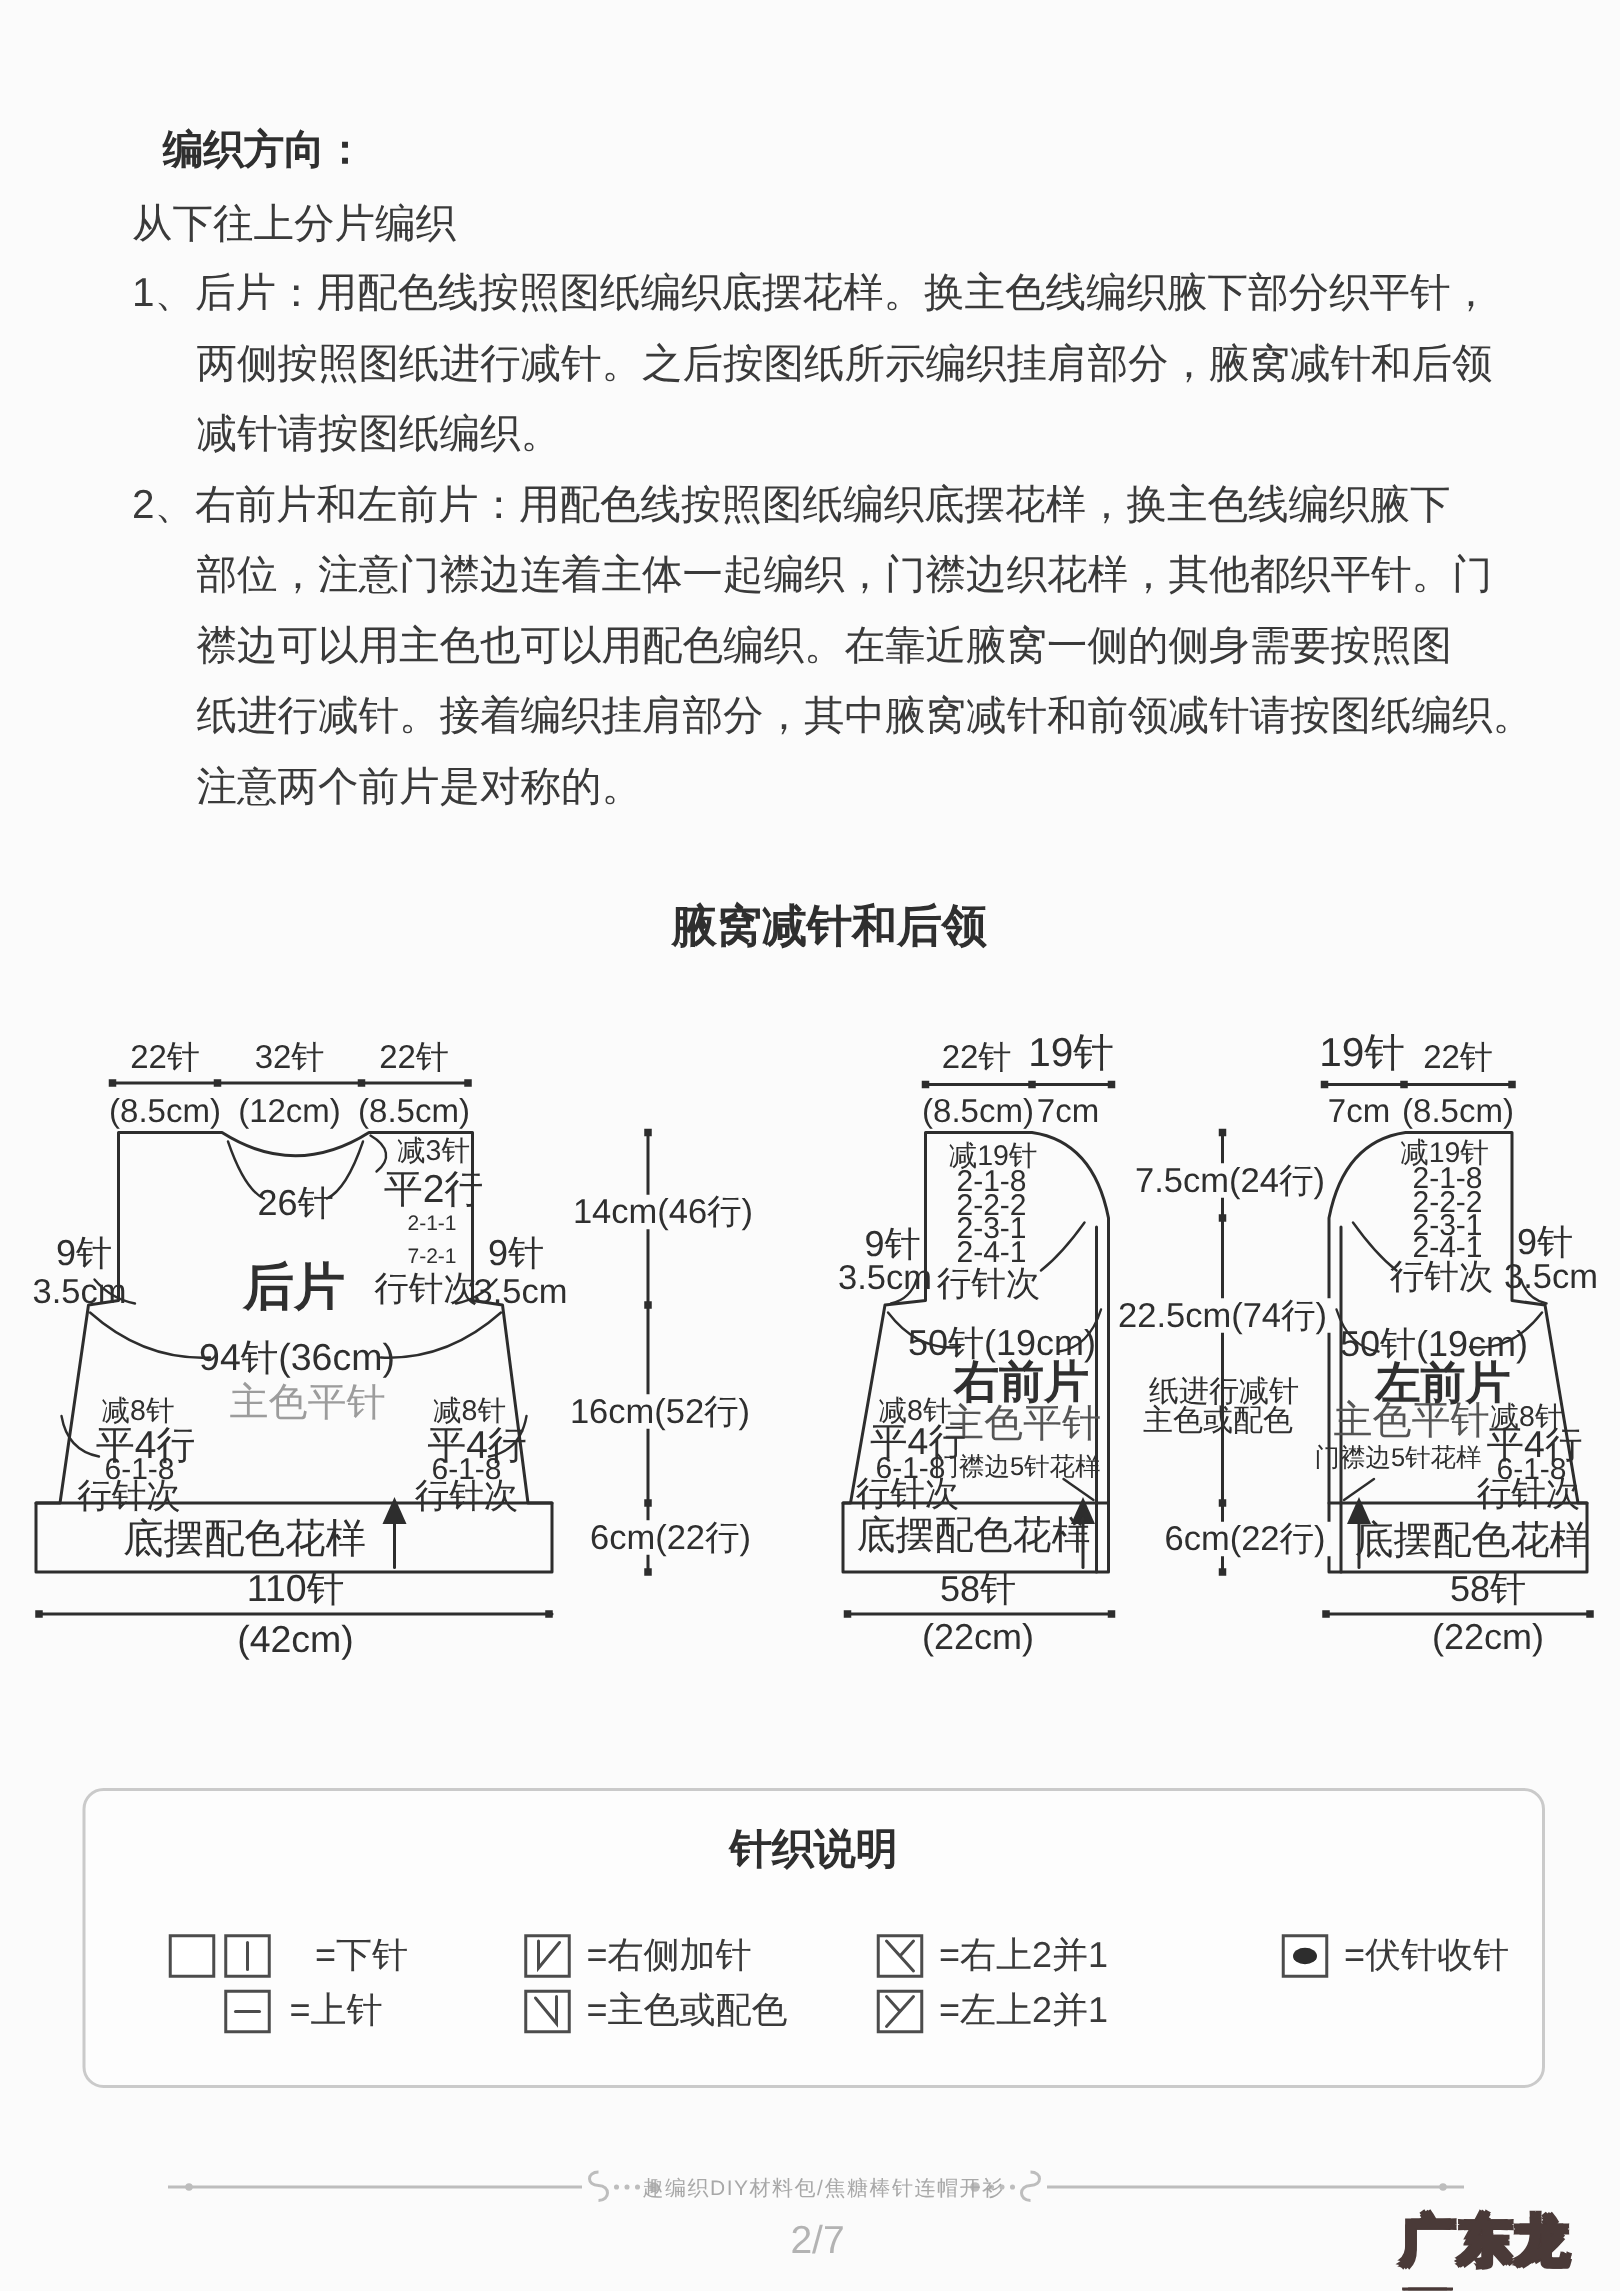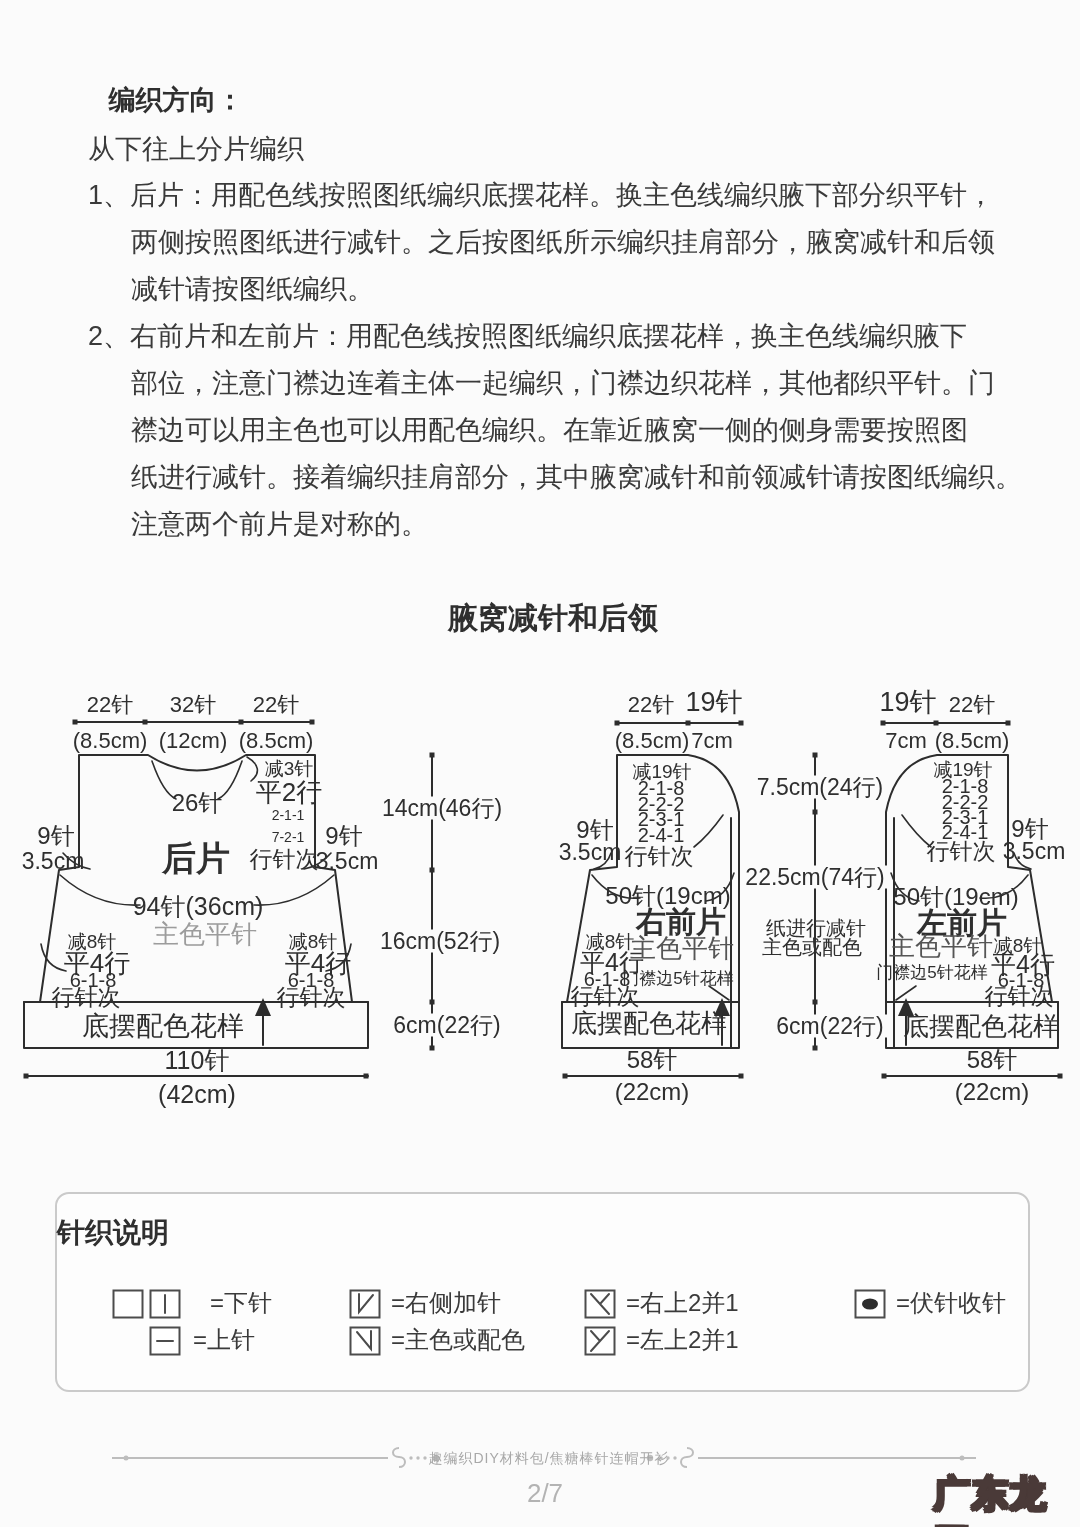--- a/index.html
+++ b/index.html
@@ -17,21 +17,21 @@
   .dg{color:#555}
   .bg{background:#fbfbfb;padding:0 4px;}
   .para{position:absolute;left:88px;width:952px;font-size:27px;line-height:47px;color:#3a3a3a;
         white-space:pre-line;padding-left:43px;text-indent:-43px;}
   .art{position:absolute;left:0;top:660px;}
   .art path,.art line{fill:none;stroke:#2d2d2d;stroke-width:2;stroke-linejoin:round;stroke-linecap:round;}
   .art path.thin{stroke-width:1.6;}
   .art rect.tick,.art polygon{fill:#2d2d2d;stroke:none;}
   .legend-box{position:absolute;left:55px;top:1192px;width:971px;height:196px;
         border:2px solid #cacaca;border-radius:14px;background:#fdfdfd;}
-  .legend-title{position:absolute;left:0;right:0;top:20px;
+  .legend-title{position:absolute;left:0;right:0;top:20px;text-align:center;
         font-size:28px;font-weight:bold;color:#2f2f2f;}
   .sym{position:absolute;}
   .sym svg .frame{fill:#ffffff;stroke:#4c4c4c;stroke-width:2;}
   .sym svg .stroke{fill:none;stroke:#4c4c4c;stroke-width:2;stroke-linecap:round;}
   .llabel{position:absolute;transform:translateY(-50%);font-size:24px;color:#3a3a3a;white-space:nowrap;}
   .footer-svg{position:absolute;left:0;top:1440px;}
   .footer-svg line,.footer-svg path{stroke:#bdbdbd;stroke-width:2;fill:none;}
   .footer-svg circle{fill:#bdbdbd;}
   .wm{position:absolute;left:934px;top:1470px;font-size:36px;font-weight:bold;letter-spacing:2px;
       color:#ffffff;-webkit-text-stroke:2.5px #4a3a38;

